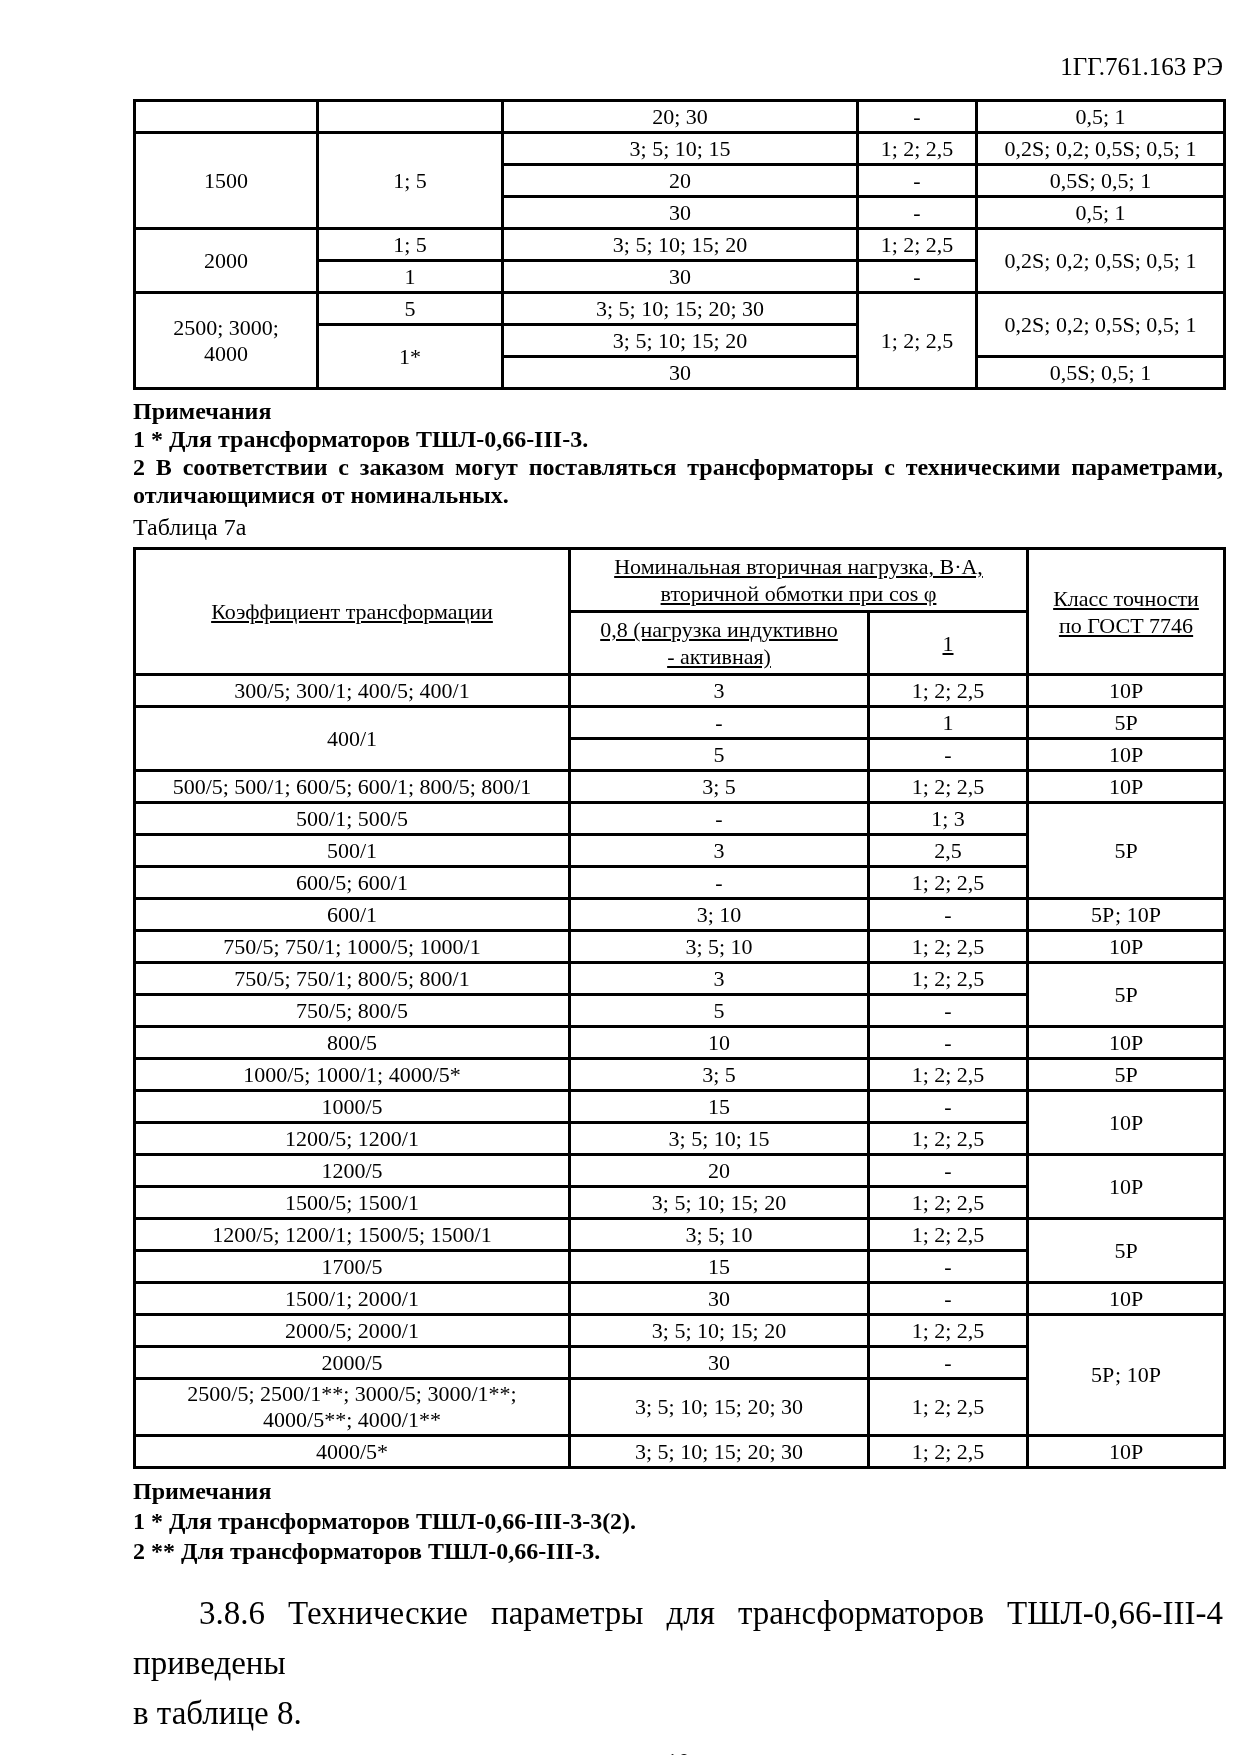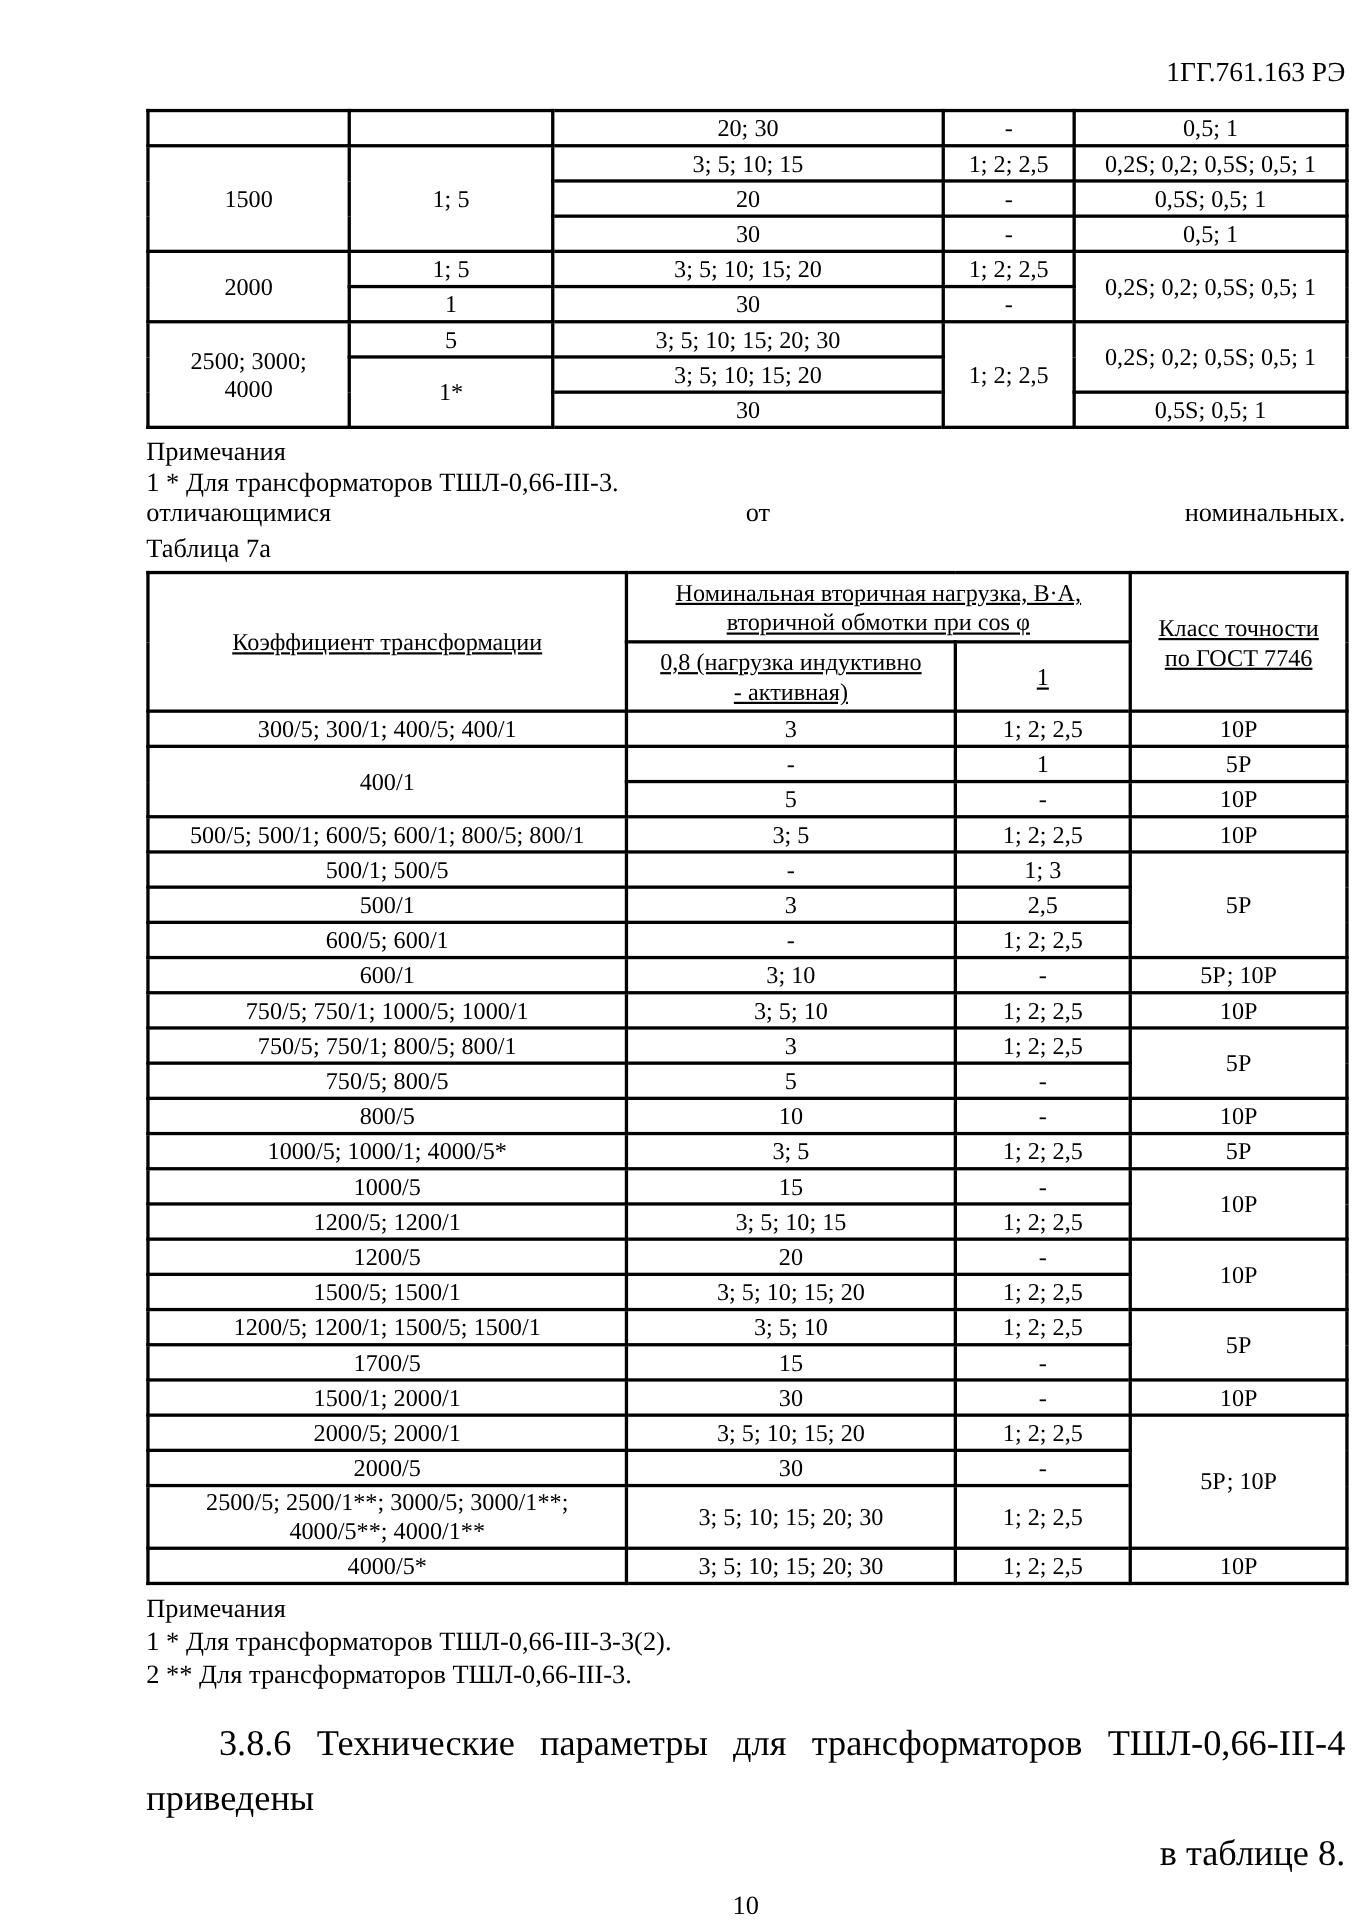--- a/index.html
+++ b/index.html
@@ -13,28 +13,28 @@
   table{border-collapse:collapse;table-layout:fixed;width:1090px;}
   td{
     border:3px solid #000;text-align:center;vertical-align:middle;
     font-size:22px;line-height:26px;padding:1px 4px;white-space:pre-line;
     overflow:hidden;
   }
   .t-top{margin-top:19px;}
   .t-top tr{height:32px;}
   .t7a tbody tr{height:32px;}
   .t7a thead td{line-height:27px;padding:3px 6px;text-decoration:underline;}
-  .notes{font-size:24px;line-height:28px;margin-top:7px;}
+  .notes{font-size:24px;line-height:28px;margin-top:7px;font-weight:bold;}
   .notes .line{min-height:28px;}
   .notes-top [data-lines] .line:nth-child(2){text-align:justify;text-align-last:justify;}
   .notes-bottom{line-height:30px;}
   .notes-bottom .line{min-height:30px;}
   .caption{font-size:24px;margin:5px 0 6px 0;}
   .p386{margin-top:22px;font-size:33px;font-family:Liberation Serif, serif;}
-  .p386 .line{line-height:50px;text-align:right;}
+  .p386 .line{line-height:50px;}
   .p386 .line:first-child{text-align:justify;text-align-last:justify;text-indent:66px;}
   .page-num{text-align:center;font-size:24px;margin-top:10px;}
 </style>
 </head>
 <body>
 
 <div class="page">
   <div class="content">
 
     <div class="doc-code">1ГГ.761.163 РЭ</div>
@@ -100,20 +100,21 @@
             <td>30</td>
             <td>0,5S; 0,5; 1</td>
           </tr>
         </tbody>
     </table>
 
     <div class="notes notes-top">
       <div class="line">Примечания</div>
       <div data-lines="notes_after_table7.lines">
           <div class="line">1  * Для трансформаторов ТШЛ-0,66-III-3.</div>
+          <div class="line">2  В соответствии с заказом могут поставляться трансформаторы с техническими параметрами,</div>
           <div class="line">отличающимися от номинальных.</div>
         </div>
     </div>
 
     <div class="caption">Таблица 7а</div>
 
     <table class="t7a">
       <colgroup>
         <col style="width:435px">
           <col style="width:299px">

